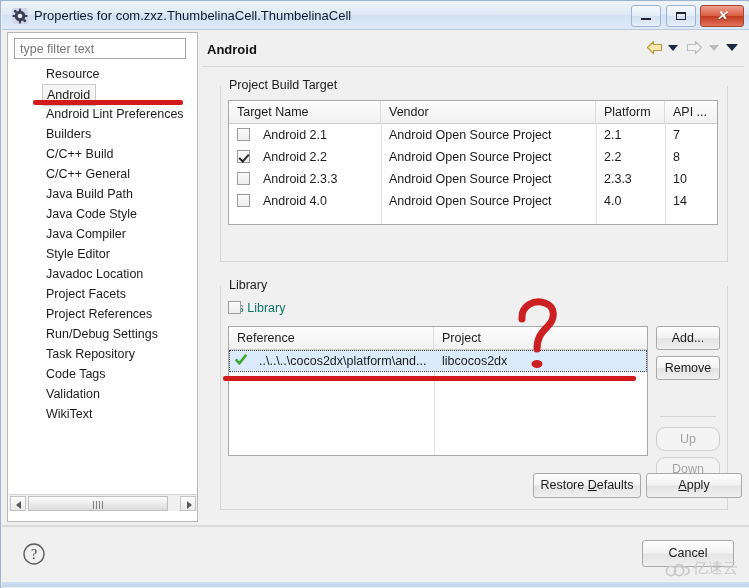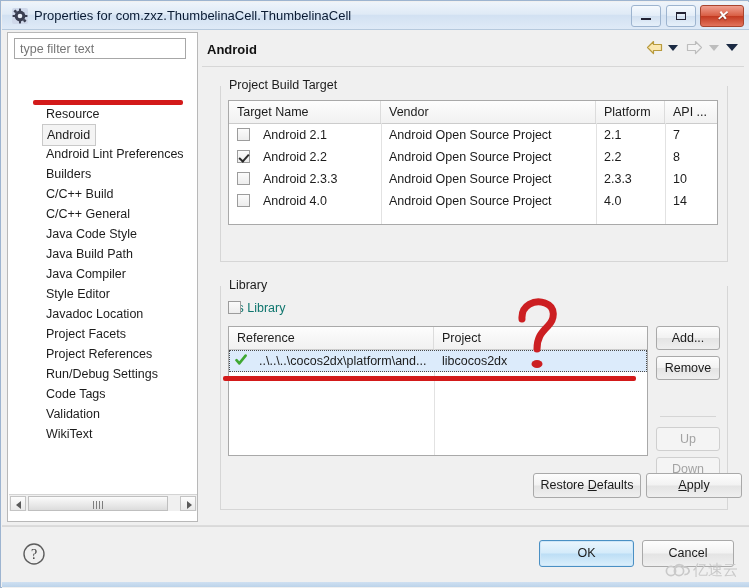--- a/index.html
+++ b/index.html
@@ -59,21 +59,20 @@
   }
   .filterbox{
     position:absolute;left:6px;top:5px;width:172px;height:21px;
     border:1px solid #a7a7a7;background:#fff;box-sizing:border-box;
     font-size:12.5px;color:#3c3c3c;line-height:19px;padding-left:5px;
     font-family:"Liberation Sans", sans-serif;
   }
   .tree{
     position:absolute;left:1px;top:31px;width:188px;height:428px;
     overflow:hidden;
-    margin-top:40px;
   }
   .tree-item{
     height:20px;line-height:20px;padding-left:37px;
     font-size:12.5px;color:#1c1c1c;white-space:nowrap;position:relative;
   }
   .tree-item.selected .tlabel{
     display:inline-block;padding:0 5px 0 4px;margin-left:-4px;
     border:1px solid #c9c9c9;background:#f4f4f4;
   }
   .sb-h{
@@ -181,21 +180,21 @@
   }
 
   
   .btn{
     box-sizing:border-box;
     border:1px solid #a9a9a9;border-radius:3px;
     background:linear-gradient(to bottom,#fdfdfd 0%,#f2f2f2 48%,#e4e4e4 52%,#efefef 100%);
     font-family:"Liberation Sans", sans-serif;font-size:12.5px;color:#1b1b1b;
     text-align:center;white-space:nowrap;
   }
-  .btn.disabled{color:#a3a3a3;border-color:#cfcfcf;background:#f4f4f4;}
+  .btn.disabled{color:#a3a3a3;border-color:#cfcfcf;background:#f4f4f4;border-radius:9px;}
   .sidebtn{position:absolute;left:436px;width:64px;height:24px;line-height:22px;}
   .divline{position:absolute;left:440px;top:138px;width:56px;height:1px;background:#d5d5d5;}
   #btn-restore{position:absolute;left:331px;top:441px;width:108px;height:25px;line-height:23px;}
   #btn-apply{position:absolute;left:444px;top:441px;width:96px;height:25px;line-height:23px;}
   .mn{text-decoration:underline;}
 
   
   .footer{
     position:absolute;left:1px;top:524px;width:747px;height:63px;
     background:#f0f0f0;border-top:1px solid #dcdcdc;box-sizing:border-box;
@@ -213,21 +212,21 @@
   }
   .statusbar{
     position:absolute;left:1px;bottom:0;width:747px;height:5px;
     background:linear-gradient(to bottom,#cfe0f1,#bcd3ea);
   }
   .watermark{
     position:absolute;left:664px;top:557px;width:82px;height:24px;
     color:#c9c9c9;font-size:16px;line-height:24px;white-space:nowrap;
   }
   .wm-logo{position:absolute;left:0;top:3px;width:26px;height:18px;}
-  .wm-text{position:absolute;left:28px;top:0;font-family:Liberation Serif, serif;font-size:15px;}
+  .wm-text{position:absolute;left:28px;top:0;font-family:Liberation Mono, monospace;font-size:15px;}
 
   
   .annot{position:absolute;pointer-events:none;}
   #annot-android-underline{left:32px;top:99px;width:150px;height:5px;background:#d31a1a;border-radius:2px;}
   #annot-row-underline{left:222px;top:375px;width:413px;height:5px;background:#d31a1a;border-radius:2px;}
   #annot-question{left:503px;top:296px;width:76px;height:78px;}
 </style>
 </head>
 <body>
 
@@ -261,28 +260,29 @@
 
     <div class="leftpane">
       <input class="filterbox" type="text" placeholder="type filter text" style="">
       <div class="tree">
         <div class="tree-item"><span class="tlabel">Resource</span></div>
         <div class="tree-item selected"><span class="tlabel">Android</span></div>
         <div class="tree-item"><span class="tlabel">Android Lint Preferences</span></div>
         <div class="tree-item"><span class="tlabel">Builders</span></div>
         <div class="tree-item"><span class="tlabel">C/C++ Build</span></div>
         <div class="tree-item"><span class="tlabel">C/C++ General</span></div>
+        <div class="tree-item"><span class="tlabel">Java Build Path</span></div>
         <div class="tree-item"><span class="tlabel">Java Code Style</span></div>
-        <div class="tree-item"><span class="tlabel">Java Build Path</span></div>
         <div class="tree-item"><span class="tlabel">Java Compiler</span></div>
         <div class="tree-item"><span class="tlabel">Style Editor</span></div>
         <div class="tree-item"><span class="tlabel">Javadoc Location</span></div>
         <div class="tree-item"><span class="tlabel">Project Facets</span></div>
         <div class="tree-item"><span class="tlabel">Project References</span></div>
         <div class="tree-item"><span class="tlabel">Run/Debug Settings</span></div>
+        <div class="tree-item"><span class="tlabel">Task Repository</span></div>
         <div class="tree-item"><span class="tlabel">Code Tags</span></div>
         <div class="tree-item"><span class="tlabel">Validation</span></div>
         <div class="tree-item"><span class="tlabel">WikiText</span></div>
       </div>
 
       <div class="sb-h">
         <span class="sb-arrow l">
             <i></i>
           </span>
         <span class="sb-thumb">
@@ -405,21 +405,20 @@
   </div>
 
   <div class="footer">
     <div class="footer-rule"></div>
     <span class="help-icon">
       <svg width="24" height="24" viewBox="0 0 24 24">
         <circle cx="12" cy="12" r="10" fill="#f0f0f0" stroke="#5d5d5d" stroke-width="1.4"></circle>
         <text x="12" y="17" text-anchor="middle" font-size="14" font-family="Liberation Serif, serif" fill="#3a3a3a">?</text>
       </svg>
     </span>
-    <div class="btn" id="btn-ok">OK</div>
     <div class="btn" id="btn-cancel">Cancel</div>
   </div>
 
   <div class="statusbar"></div>
 
   <div class="watermark">
     <span class="wm-logo">
       <svg width="26" height="18" viewBox="0 0 26 18">
         <g fill="none" stroke="#c9c9c9" stroke-width="1.7">
           <circle cx="6" cy="10" r="4.6"></circle>

